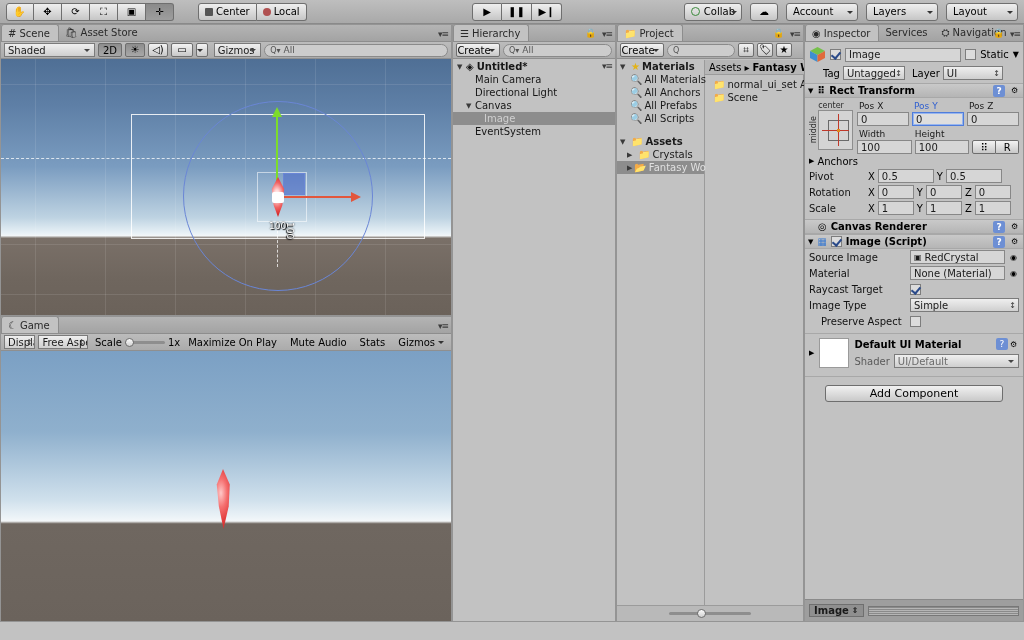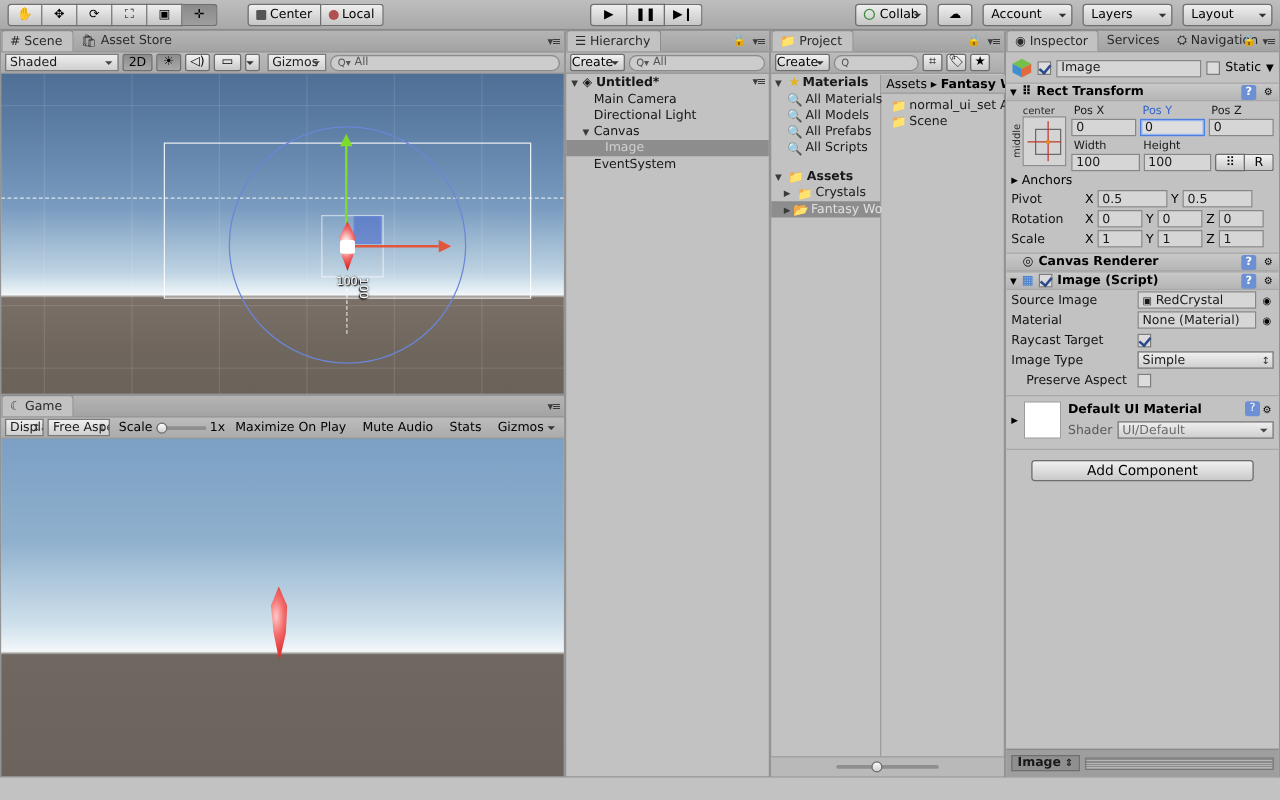--- a/index.html
+++ b/index.html
@@ -511,21 +511,21 @@
           <span class="arrow">▼</span>
           <span style="color:#e3b317;">★</span>
           <span style="font-weight:bold;">Materials</span>
         </div>
         <div class="prow" style="padding-left:13px;">
           <span style="color:#d8a200;">🔍</span>
           <span>All Materials</span>
         </div>
         <div class="prow" style="padding-left:13px;">
           <span style="color:#d8a200;">🔍</span>
-          <span>All Models</span>
+          <span>All Anchors</span>
         </div>
         <div class="prow" style="padding-left:13px;">
           <span style="color:#d8a200;">🔍</span>
           <span>All Prefabs</span>
         </div>
         <div class="prow" style="padding-left:13px;">
           <span style="color:#d8a200;">🔍</span>
           <span>All Scripts</span>
         </div>
         <div style="height:10px"></div>
@@ -595,20 +595,26 @@
               <polygon points="8.5,1 16,5 8.5,9 1,5" fill="#76c04a"></polygon>
               <polygon points="1,5 8.5,9 8.5,16 1,12" fill="#3f8fd0"></polygon>
               <polygon points="16,5 8.5,9 8.5,16 16,12" fill="#e06a3b"></polygon>
             </svg>
           </span>
           <span class="cb on"></span>
           <span class="field" style="flex:1;">Image</span>
           <span class="cb"></span>
           <span>Static</span>
           <span style="font-size:8px;">▼</span>
+        </div>
+        <div class="taglayer">
+          <span>Tag</span>
+          <span class="popup" style="width:62px;">Untagged</span>
+          <span style="margin-left:4px;">Layer</span>
+          <span class="popup" style="width:60px;">UI</span>
         </div>
       </div>
 
       <div class="comp-head">
         <span style="font-size:7px;">▼</span>
         <span>⠿</span>
         <span>Rect Transform</span>
         <span class="spacer"></span>
         <span class="helpico">?</span>
         <span class="iconbtn">⚙</span>

